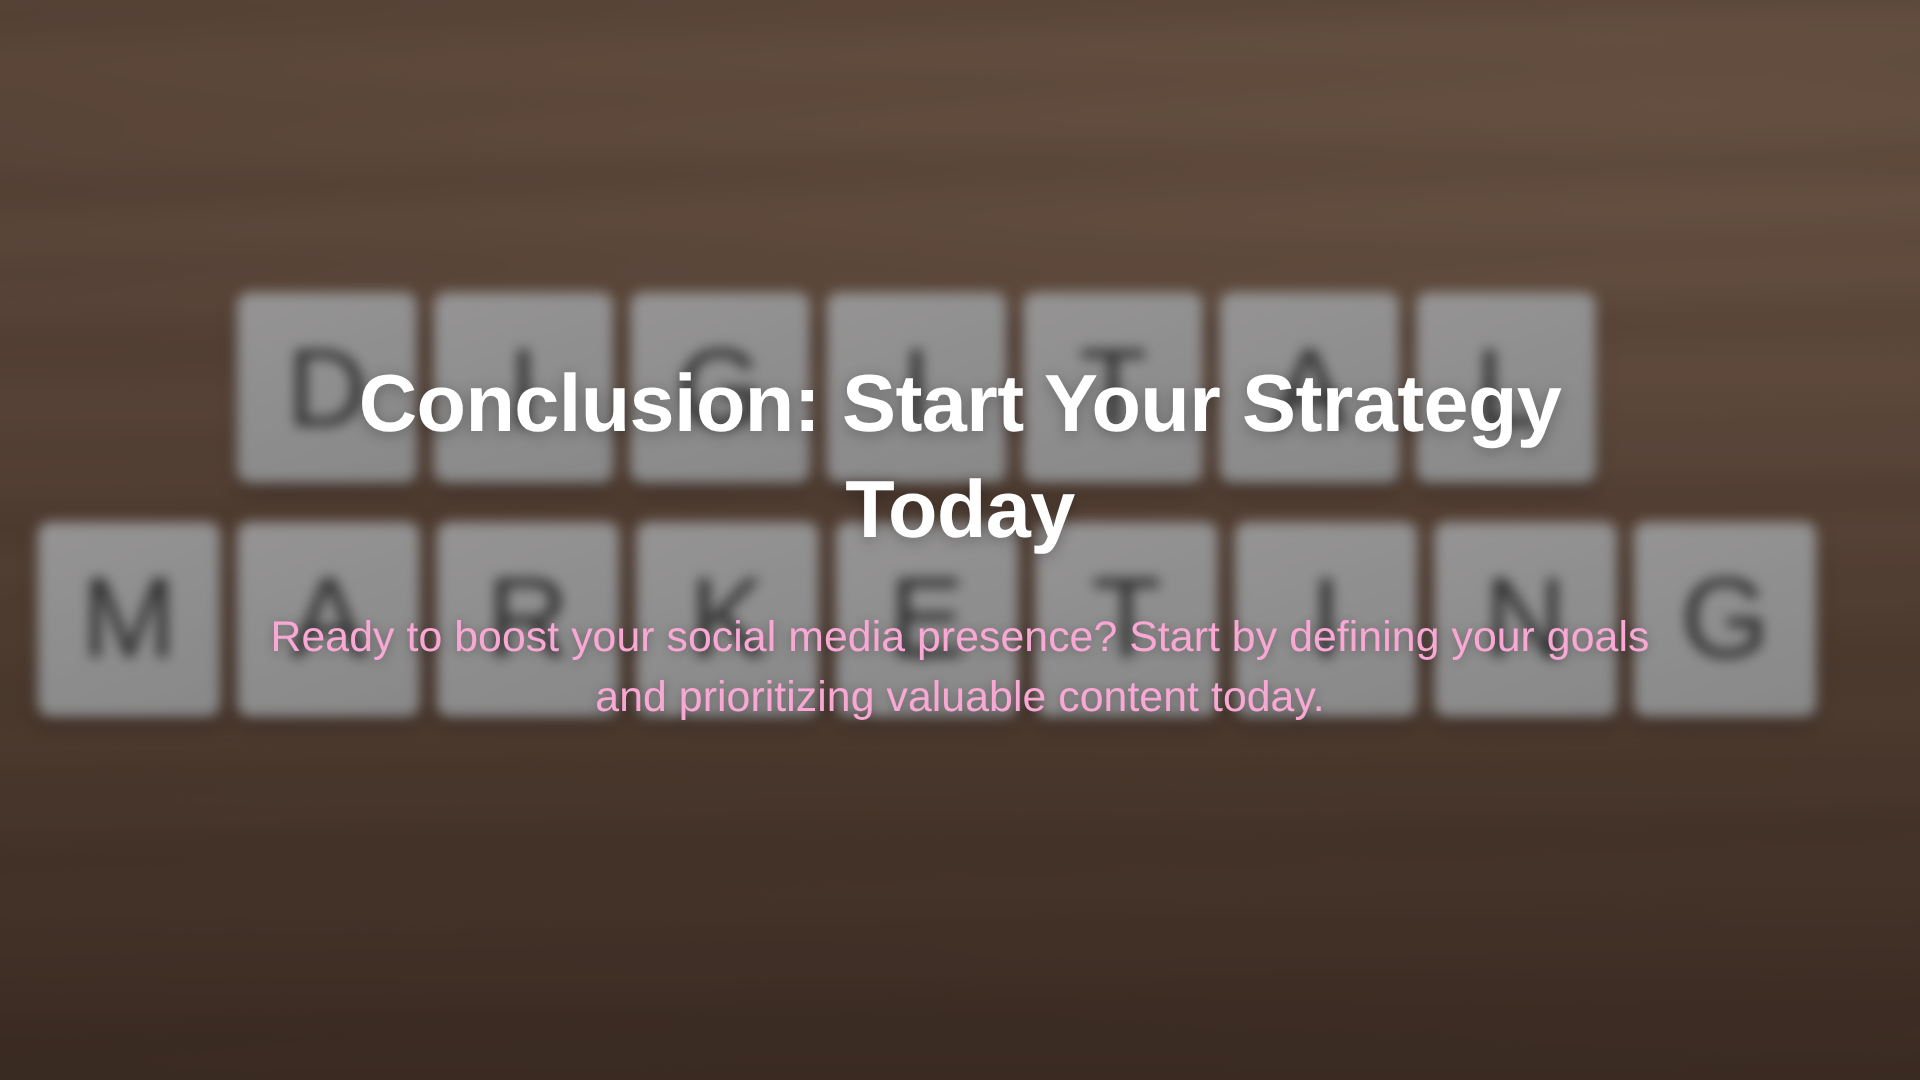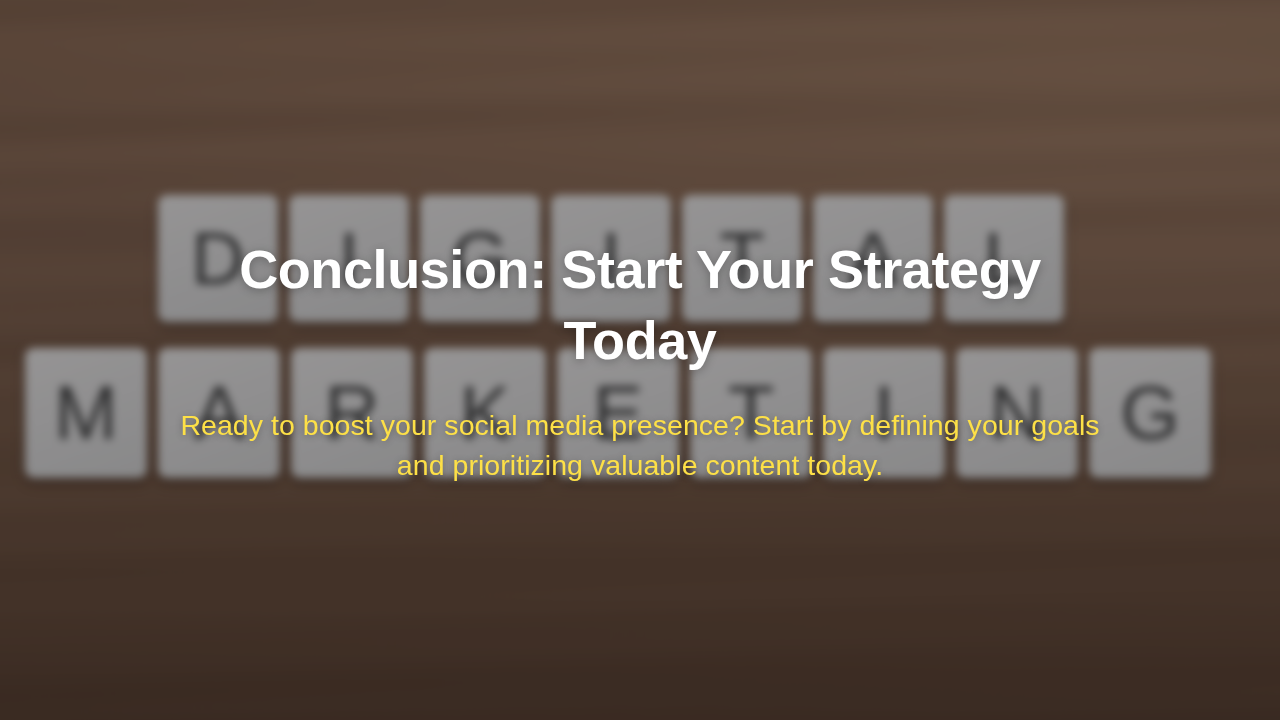--- a/index.html
+++ b/index.html
@@ -135,21 +135,21 @@
     font-size: 54px;
     font-weight: 700;
     line-height: 1.30;
     letter-spacing: -0.4px;
     text-shadow: 0 2px 10px rgba(0,0,0,0.28);
   }
 
   .subtitle {
     margin: 30px 0 0 0;
     max-width: 930px;
-    color: #fde047;
+    color: #f9a8d4;
     font-size: 28.5px;
     font-weight: 400;
     line-height: 1.42;
     letter-spacing: 0.05px;
     text-shadow: 0 1px 7px rgba(0,0,0,0.30);
   }
 </style>
 </head>
 <body>
 

